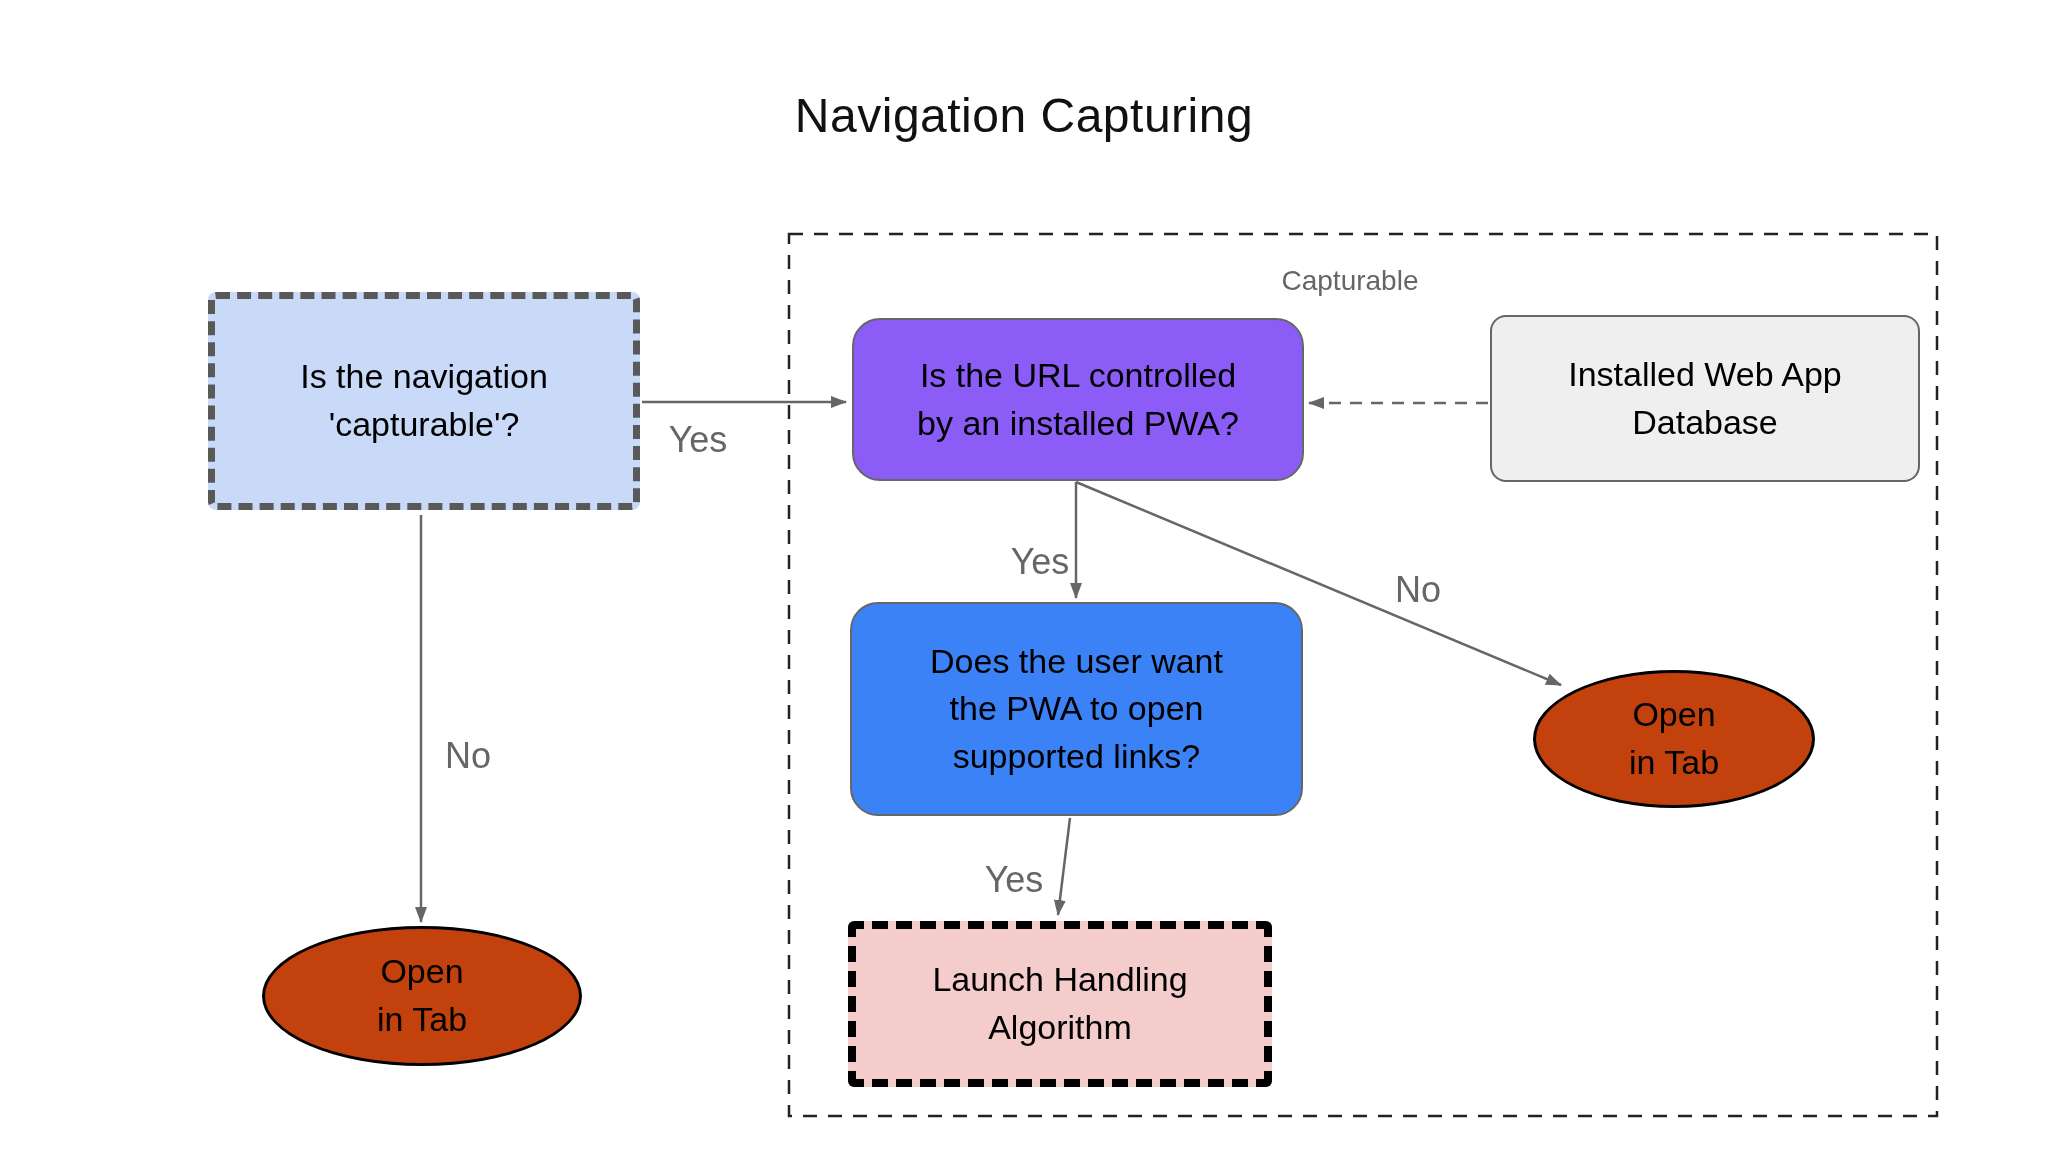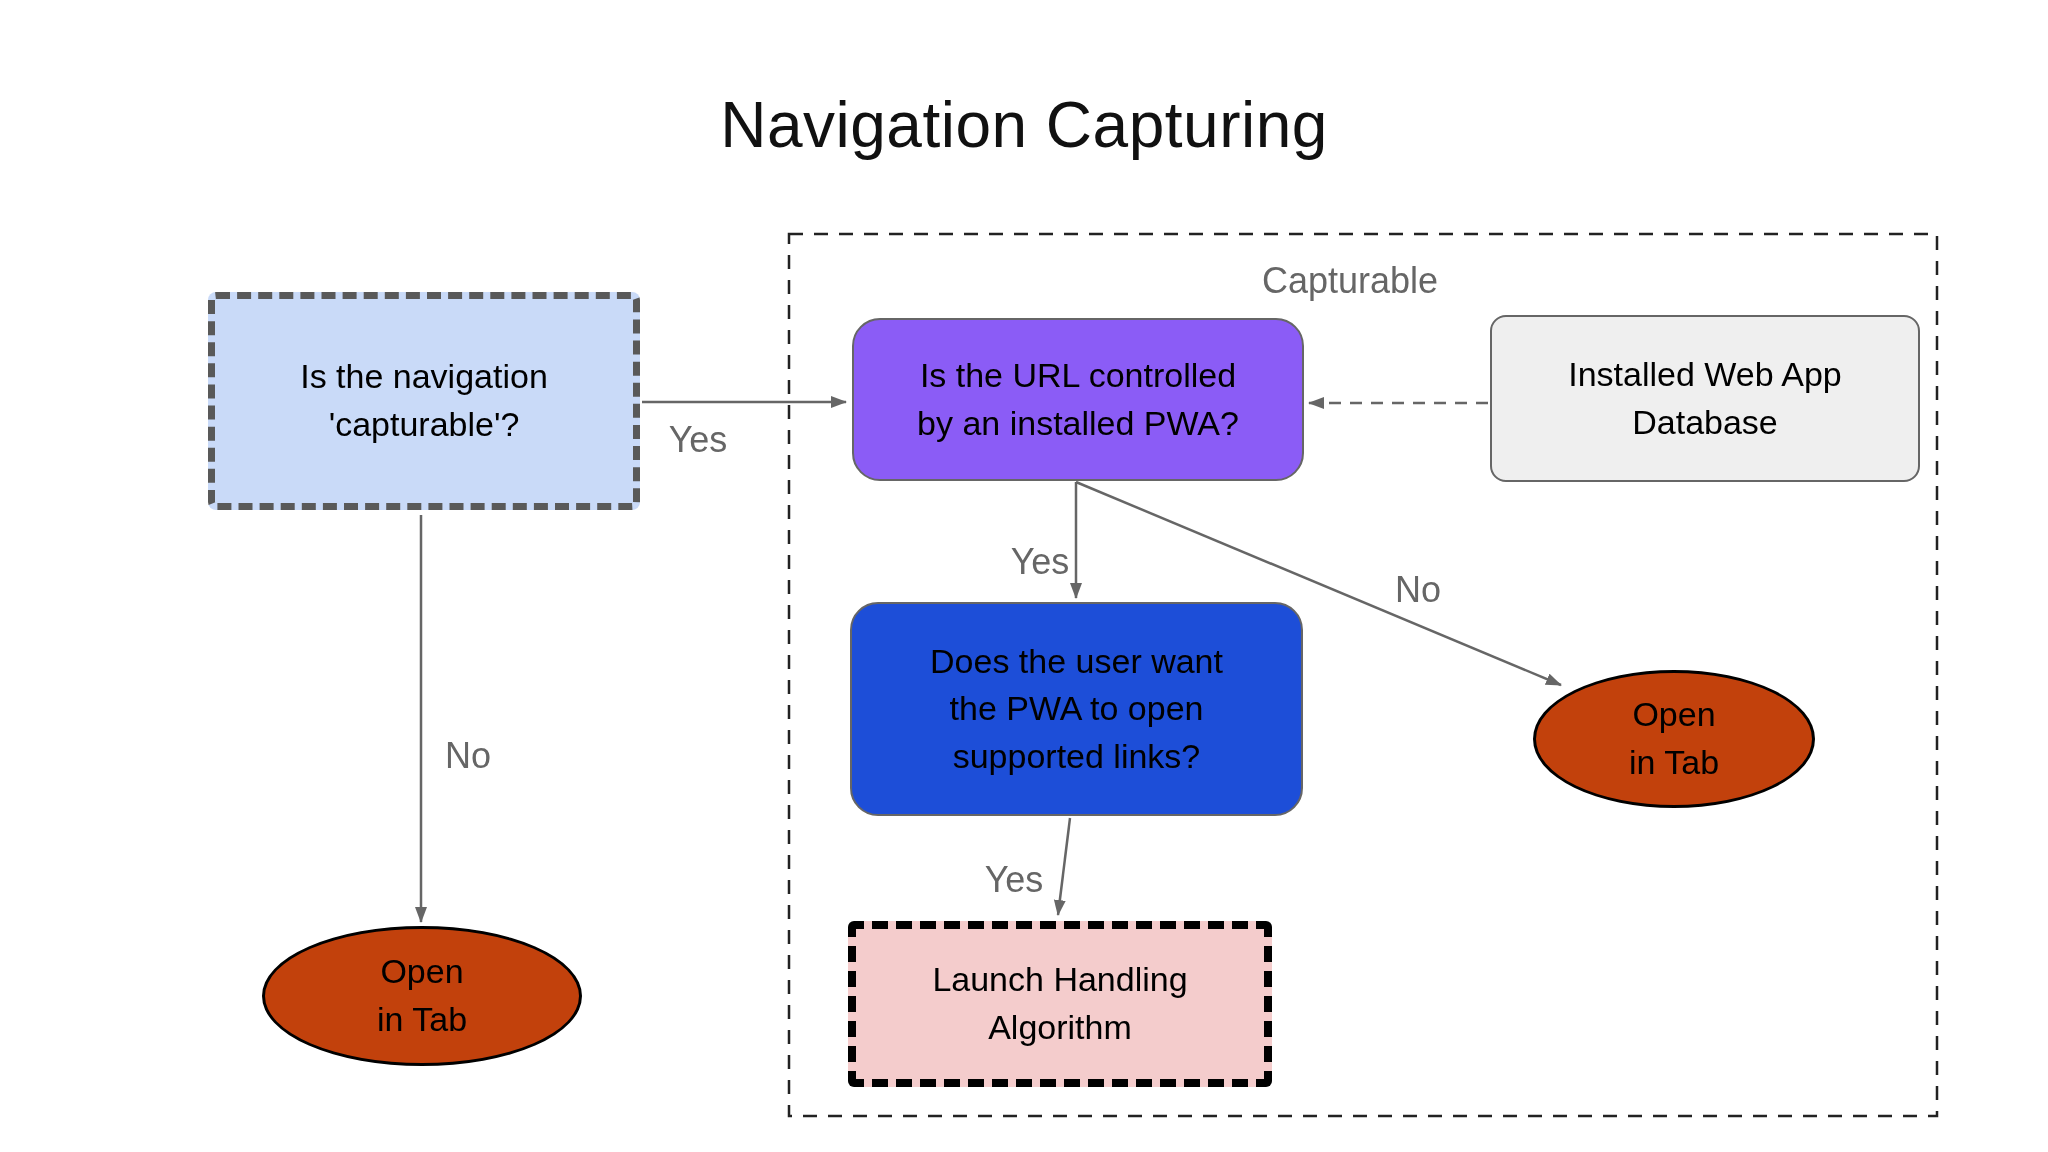--- a/index.html
+++ b/index.html
@@ -9,21 +9,21 @@
     height: 1152px;
     background: #ffffff;
     font-family: "Liberation Sans", sans-serif;
     overflow: hidden;
   }
   .title {
     position: absolute;
     left: 0; top: 88px;
     width: 100%;
     text-align: center;
-    font-size: 64px;
+    font-size: 48px;
     color: #111111;
     letter-spacing: 0.5px;
   }
   svg.connectors {
     position: absolute;
     left: 0; top: 0;
     width: 2048px; height: 1152px;
     z-index: 1;
   }
   .node {
@@ -52,21 +52,21 @@
     border-radius: 28px;
   }
   .node-db {
     left: 1490px; top: 315px; width: 430px; height: 167px;
     background: #efefef;
     border: 2.5px solid #666666;
     border-radius: 16px;
   }
   .node-user {
     left: 850px; top: 602px; width: 453px; height: 214px;
-    background: #1d4ed8;
+    background: #3b82f6;
     border: 2.5px solid #666666;
     border-radius: 28px;
   }
   .node-launch {
     left: 848px; top: 921px; width: 424px; height: 166px;
     background: #f4cccc;
     border: 8px dashed #000000;
     border-radius: 6px;
   }
   .node-ellipse {
@@ -88,21 +88,21 @@
   .lbl-nav-yes    { left: 698px;  top: 440px; }
   .lbl-nav-no     { left: 468px;  top: 756px; }
   .lbl-url-yes    { left: 1040px; top: 562px; }
   .lbl-url-no     { left: 1418px; top: 590px; }
   .lbl-user-yes   { left: 1014px; top: 880px; }
   .group-label {
     position: absolute;
     z-index: 2;
     left: 1350px; top: 281px;
     transform: translate(-50%, -50%);
-    font-size: 36px;
+    font-size: 28px;
     color: #666666;
     white-space: nowrap;
   }
 </style>
 </head>
 <body>
 
 <div class="canvas">
 
   <div class="title">Navigation Capturing</div>

